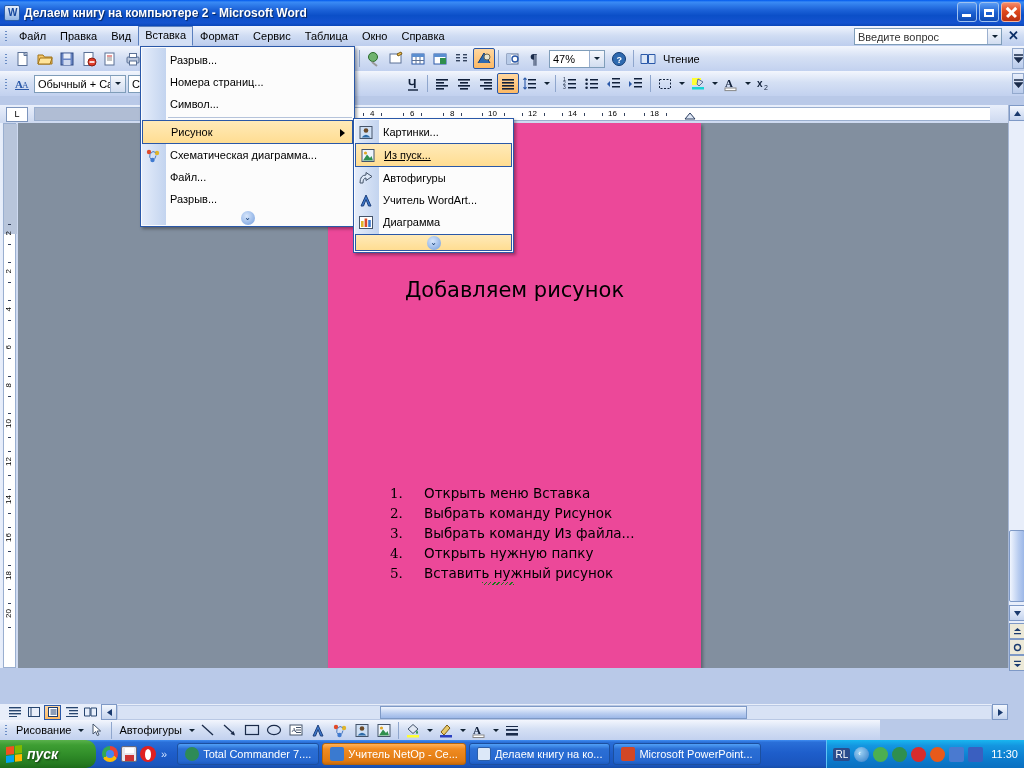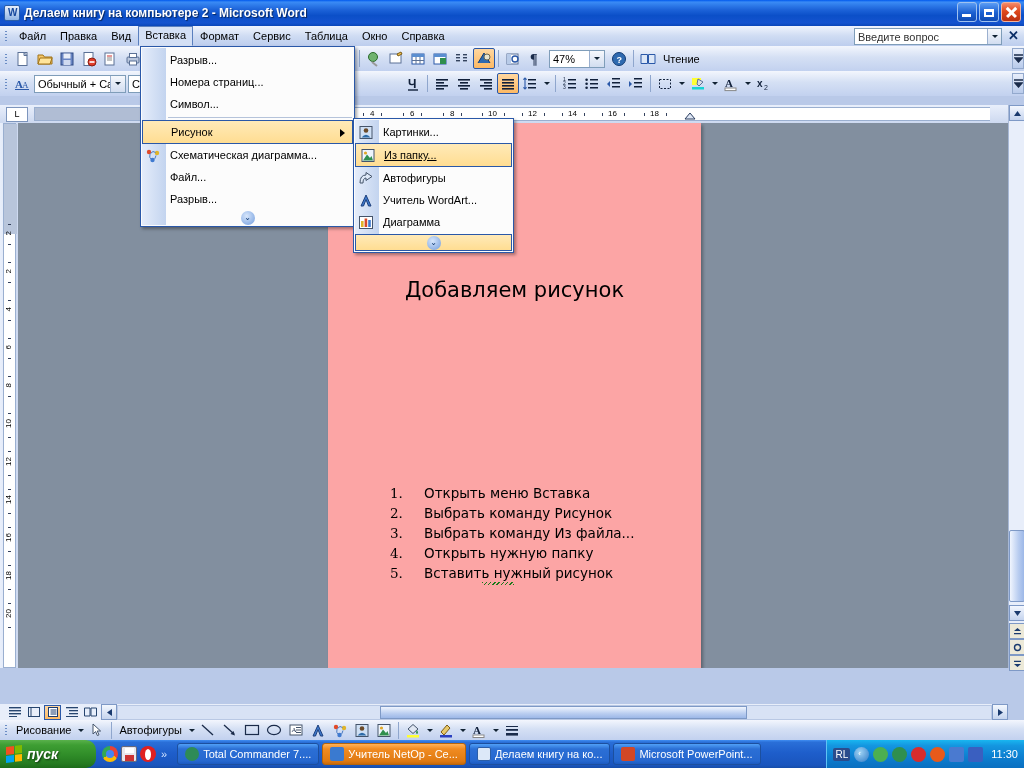--- a/index.html
+++ b/index.html
@@ -148,21 +148,21 @@
   .vr-ticks span { position: absolute; left: 4px; writing-mode: vertical-rl; transform: rotate(180deg); }
   .vr-ticks i { position: absolute; left: 8px; width: 3px; height: 1px; background: #33405c; }
 
   
   .docarea {
     position: absolute; left: 18px; top: 123px; width: 990px; height: 545px;
     background: #828f9f; overflow: hidden;
   }
   .page {
     position: absolute; left: 310px; top: 0px; width: 373px; height: 545px;
-    background: #fca5a5; box-shadow: 2px 2px 3px rgba(0,0,0,.3);
+    background: #ec4899; box-shadow: 2px 2px 3px rgba(0,0,0,.3);
   }
   .doc-heading {
     position: absolute; left: 0; top: 155px; width: 373px; text-align: center;
     font-size: 21px; color: #000; font-family: "DejaVu Sans", sans-serif;
   }
   .doc-list { position: absolute; left: 62px; top: 360px; width: 300px; }
   .doc-li { display: flex; font-size: 13.5px; line-height: 20px; color: #000;
     font-family: "DejaVu Sans", sans-serif; }
   .doc-li .num { width: 34px; flex: none; font-family: "DejaVu Serif", serif; }
   .doc-li .txt { position: relative; white-space: nowrap; }
@@ -182,21 +182,21 @@
     background: #e8eefa; display: flex; align-items: center; }
   .hs-track { flex: 1; height: 15px; background: #d8e2f5; position: relative; border:1px solid #b9c8e4;}
   .hs-thumb { position: absolute; left: 30%; width: 42%; height: 13px;
     background: linear-gradient(180deg,#f0f5fe,#b9cdf0 60%,#9db8e8); border: 1px solid #7e99c6; }
   .viewbtns { display: flex; align-items: center; padding-left: 6px; gap: 2px; flex: none; }
   .vbtn { width: 17px; height: 15px; display: flex; align-items: center; justify-content: center;
     font-size: 10px; color: #26456f; }
   .vbtn.active { background: linear-gradient(180deg,#ffd7a0,#fdb964); border: 1px solid #2a58a8; }
 
   
-  .drawbar { position: absolute; left: 0; bottom: 28px; width: 1024px; height: 20px;
+  .drawbar { position: absolute; left: 0; bottom: 28px; width: 880px; height: 20px;
     background: linear-gradient(180deg,#f3f6fd,#d5e0f4 45%,#c2d1ef);
     display: flex; align-items: center; padding-left: 3px; }
 
   
   .statusbar { position: absolute; left: 0; bottom: 0; width: 1024px; height: 28px;
     background: #ece9d8; display: flex; align-items: center; font-size: 11px; }
   .st-grp { display: flex; align-items: center; height: 18px;
     border: 1px solid #fff; border-right-color: #9a9888; border-bottom-color: #9a9888; }
   .st-cell { padding: 0 6px; white-space: nowrap; line-height: 16px; }
   .st-cell.dim { color: #9a9888; }
@@ -1117,21 +1117,21 @@
       <span>Картинки...</span>
     </div>
     <div class="dd-item sel">
       <span class="ic">
         <svg width="16" height="15" viewBox="0 0 16 15">
             <rect x="2" y="1.5" width="12" height="12" fill="#eef4fc" stroke="#44546b"></rect>
             <circle cx="5.5" cy="5" r="1.6" fill="#e0a82a"></circle>
             <path d="M3 12.5 L7 6.5 L10 10 L11.5 8 L13 12.5z" fill="#2f8f4e"></path>
           </svg>
       </span>
-      <span style="text-decoration:underline;">Из папку...</span>
+      <span style="text-decoration:underline;">Из пуск...</span>
     </div>
     <div class="dd-item">
       <span class="ic">
         <svg width="16" height="15" viewBox="0 0 16 15">
             <path d="M2 12 Q2 4 8 4 L8 1.5 L14 5.5 L8 9.5 L8 7 Q5 7 5 12z" fill="#dfe9f8" stroke="#44546b"></path>
           </svg>
       </span>
       <span>Автофигуры</span>
     </div>
     <div class="dd-item">

